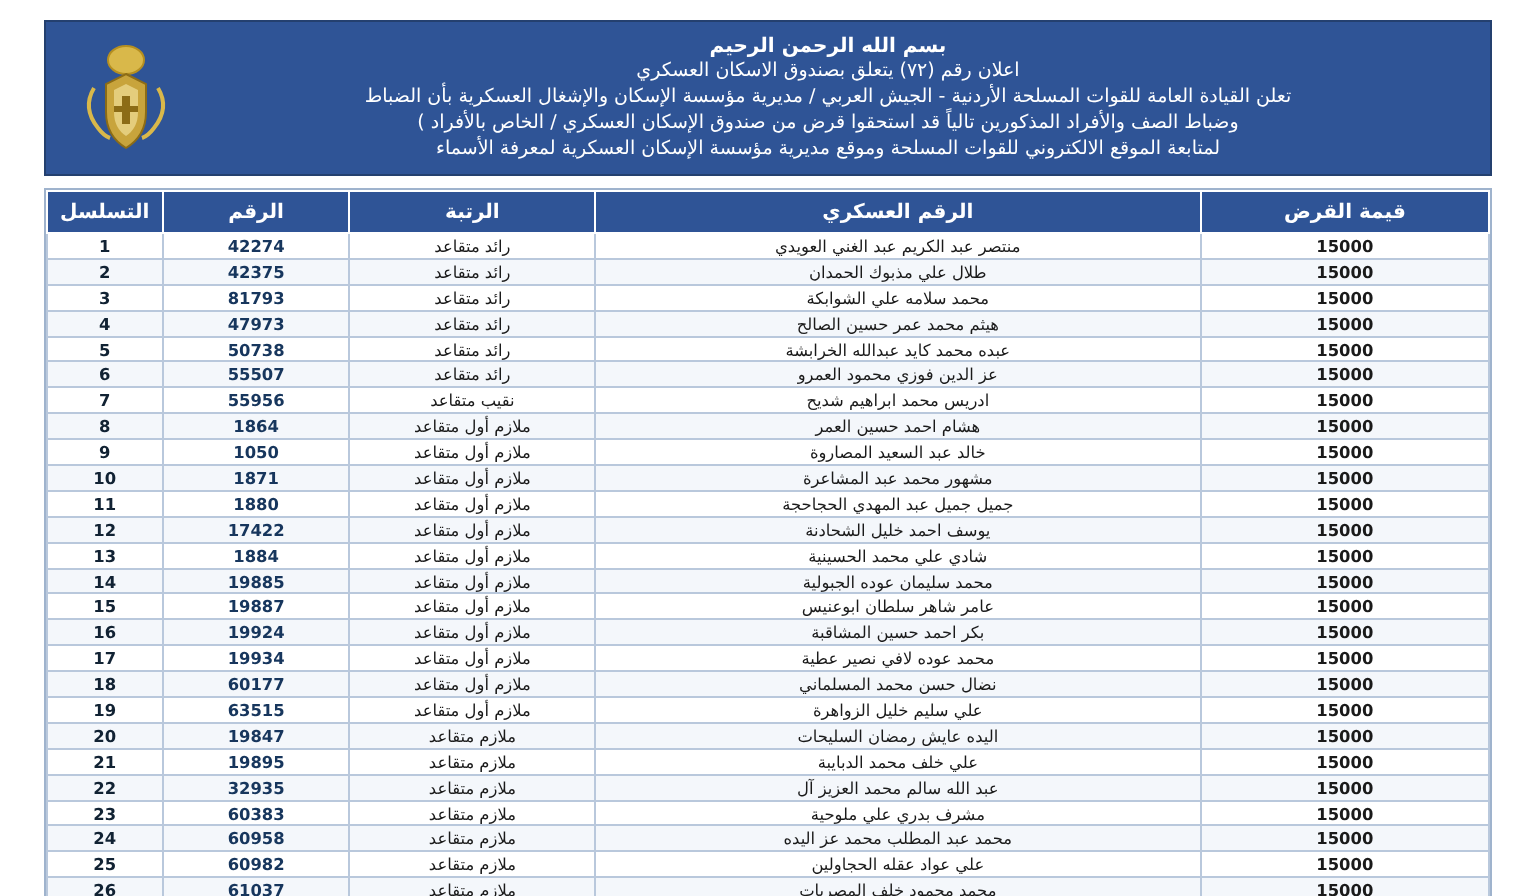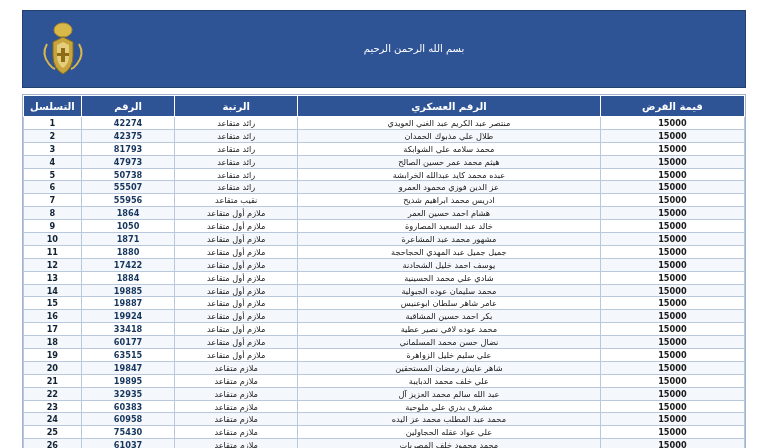--- a/index.html
+++ b/index.html
@@ -35,20 +35,21 @@
     color:#ffffff;
     line-height:1.35;
     font-size:9.5px;
     padding:0 10px;
   }
   .basmala{
     font-size:10px;
     color:#ffffff;
     margin-bottom:0;
     letter-spacing:.5px;
+    font-weight:bold;
   }
   .banner-line{display:block;}
   .crest{
     width:56px;height:62px;
     flex:0 0 56px;
     display:flex;align-items:center;justify-content:center;
     margin-left:4px;
   }
   .crest svg{display:block;}
 
@@ -97,20 +98,24 @@
   col.amount{width:20%;}
 </style>
 </head>
 <body>
 
 <div class="page">
 
   <div class="banner">
     <div class="banner-text">
       <div class="basmala">بسم الله الرحمن الرحيم</div>
+      <span class="banner-line">اعلان رقم (٧٢) يتعلق بصندوق الاسكان العسكري</span>
+      <span class="banner-line">تعلن القيادة العامة للقوات المسلحة الأردنية - الجيش العربي / مديرية مؤسسة الإسكان والإشغال العسكرية بأن الضباط</span>
+      <span class="banner-line">وضباط الصف والأفراد المذكورين تالياً قد استحقوا قرض من صندوق الإسكان العسكري / الخاص بالأفراد )</span>
+      <span class="banner-line">لمتابعة الموقع الالكتروني للقوات المسلحة وموقع مديرية مؤسسة الإسكان العسكرية لمعرفة الأسماء</span>
     </div>
     <div class="crest">
       <svg width="52" height="58" viewBox="0 0 52 58">
         <ellipse cx="26" cy="10" rx="9" ry="7" fill="#d9b84a" stroke="#b58f20" stroke-width="1"></ellipse>
         <path d="M26 17 L36 22 L36 36 Q36 48 26 54 Q16 48 16 36 L16 22 Z" fill="#c8a43c" stroke="#8c6c16" stroke-width="1"></path>
         <path d="M26 22 L32 25 L32 36 Q32 44 26 48 Q20 44 20 36 L20 25 Z" fill="#e4cd7c"></path>
         <path d="M10 24 q-6 10 2 20 q3 4 6 5" fill="none" stroke="#d9b84a" stroke-width="2"></path>
         <path d="M42 24 q6 10 -2 20 q-3 4 -6 5" fill="none" stroke="#d9b84a" stroke-width="2"></path>
         <rect x="24" y="28" width="4" height="14" fill="#8c6c16"></rect>
         <rect x="20" y="33" width="12" height="3" fill="#8c6c16"></rect>
@@ -246,40 +251,40 @@
             <td class="c-amount">15000</td>
             <td class="c-name">بكر احمد حسين المشاقبة</td>
             <td class="c-rank">ملازم أول متقاعد</td>
             <td class="c-num">19924</td>
             <td class="c-seq">16</td>
           </tr>
           <tr>
             <td class="c-amount">15000</td>
             <td class="c-name">محمد عوده لافي نصير عطية</td>
             <td class="c-rank">ملازم أول متقاعد</td>
-            <td class="c-num">33418</td>
+            <td class="c-num">19934</td>
             <td class="c-seq">17</td>
           </tr>
           <tr>
             <td class="c-amount">15000</td>
             <td class="c-name">نضال حسن محمد المسلماني</td>
             <td class="c-rank">ملازم أول متقاعد</td>
             <td class="c-num">60177</td>
             <td class="c-seq">18</td>
           </tr>
           <tr>
             <td class="c-amount">15000</td>
             <td class="c-name">علي سليم خليل الزواهرة</td>
             <td class="c-rank">ملازم أول متقاعد</td>
             <td class="c-num">63515</td>
             <td class="c-seq">19</td>
           </tr>
           <tr>
             <td class="c-amount">15000</td>
-            <td class="c-name">شاهر عايش رمضان المستحقين</td>
+            <td class="c-name">اليده عايش رمضان السليحات</td>
             <td class="c-rank">ملازم متقاعد</td>
             <td class="c-num">19847</td>
             <td class="c-seq">20</td>
           </tr>
           <tr>
             <td class="c-amount">15000</td>
             <td class="c-name">علي خلف محمد الدبايبة</td>
             <td class="c-rank">ملازم متقاعد</td>
             <td class="c-num">19895</td>
             <td class="c-seq">21</td>
@@ -302,21 +307,21 @@
             <td class="c-amount">15000</td>
             <td class="c-name">محمد عبد المطلب محمد عز اليده</td>
             <td class="c-rank">ملازم متقاعد</td>
             <td class="c-num">60958</td>
             <td class="c-seq">24</td>
           </tr>
           <tr>
             <td class="c-amount">15000</td>
             <td class="c-name">علي عواد عقله الحجاولين</td>
             <td class="c-rank">ملازم متقاعد</td>
-            <td class="c-num">75430</td>
+            <td class="c-num">60982</td>
             <td class="c-seq">25</td>
           </tr>
           <tr>
             <td class="c-amount">15000</td>
             <td class="c-name">محمد محمود خلف المصريات</td>
             <td class="c-rank">ملازم متقاعد</td>
             <td class="c-num">61037</td>
             <td class="c-seq">26</td>
           </tr>
         </tbody>

